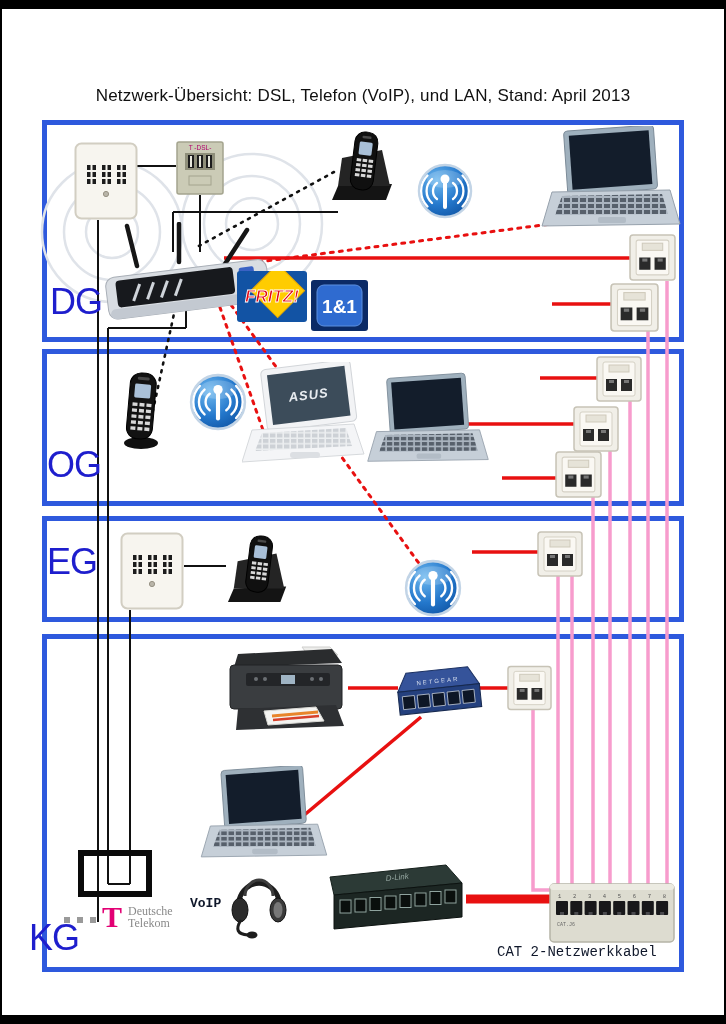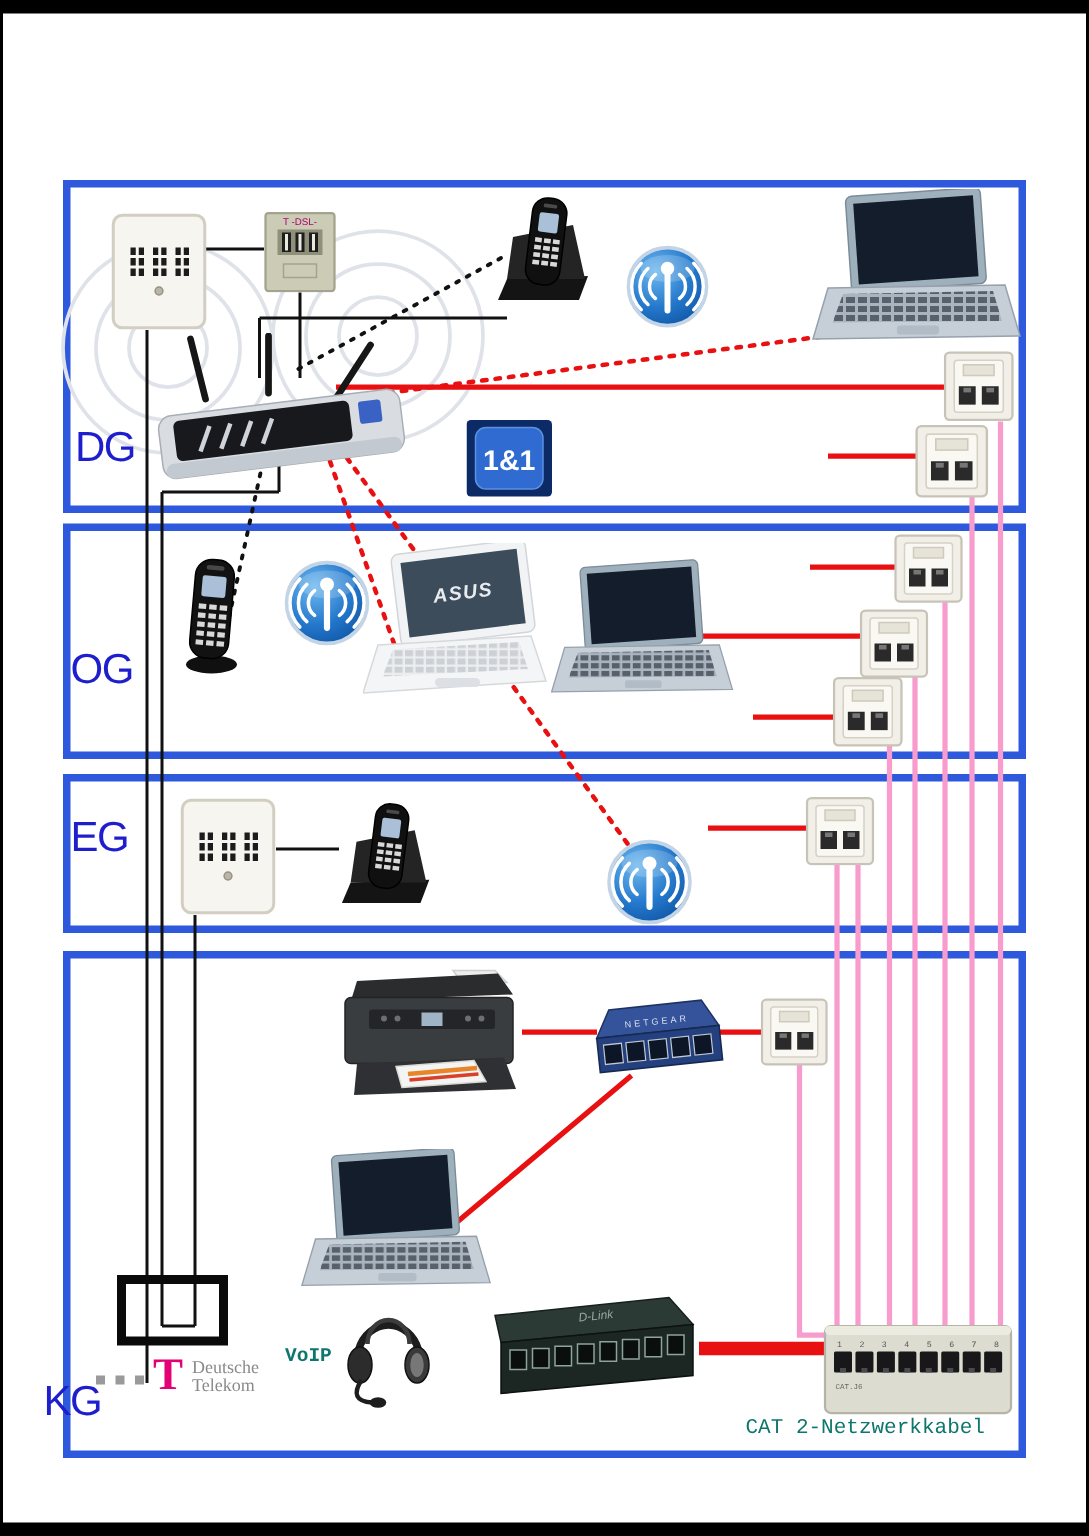--- a/index.html
+++ b/index.html
@@ -4,41 +4,42 @@
 <style>
   html,body{margin:0;padding:0;background:#fff;}
   .page{position:relative;width:726px;height:1024px;background:#fff;overflow:hidden;
         font-family:"Liberation Sans",sans-serif;}
   .abs{position:absolute;}
   .bar{position:absolute;left:0;width:726px;height:9px;background:#000;}
   .edge{position:absolute;top:0;width:2px;height:1024px;background:#000;}
   .title{position:absolute;left:0;top:86px;width:726px;text-align:center;
          font-size:17px;color:#101010;letter-spacing:.2px;}
   .floor{position:absolute;border:5px solid #2e59dd;background:#fff;box-sizing:border-box;}
-  .floor-label{position:absolute;font-size:28px;color:#1e1ecd;letter-spacing:-1px;line-height:1;text-align:right;}
+  .floor-label{position:absolute;font-size:36px;color:#1e1ecd;letter-spacing:-1px;line-height:1;text-align:right;}
   .dev{position:absolute;}
   .dev svg{display:block;width:100%;height:100%;}
-  .caption-mono{position:absolute;font-family:"Liberation Mono",monospace;color:#0f766e;}
+  .caption-mono{position:absolute;font-family:"Liberation Mono",monospace;color:#0f172a;}
   .telekom{position:absolute;display:flex;align-items:flex-start;gap:4px;}
   .tk-dots{display:flex;gap:7px;margin-top:12px;}
   .tk-dots i{width:6px;height:6px;background:#9a9a9a;}
   .tk-t{font-family:"Liberation Serif",serif;font-weight:bold;font-size:30px;line-height:.8;color:#e20074;margin:0 2px;}
   .tk-name{font-family:"Liberation Serif",serif;font-size:12px;line-height:12px;color:#8a8a8a;}
   .apl{position:absolute;border:6px solid #0a0a0a;background:transparent;box-sizing:border-box;}
 </style>
 </head>
 <body>
 
 <div class="page">
 
   <div class="bar" style="top:0"></div>
   <div class="bar" style="top:1015px"></div>
   <div class="edge" style="left:0"></div>
   <div class="edge" style="left:724px"></div>
 
+  <div class="title">Netzwerk-Übersicht: DSL, Telefon (VoIP), und LAN, Stand: April 2013</div>
 
   <div class="floor" style="left:42px;top:120px;width:642px;height:222px"></div>
   <div class="floor" style="left:42px;top:349px;width:642px;height:157px"></div>
   <div class="floor" style="left:42px;top:516px;width:642px;height:106px"></div>
   <div class="floor" style="left:42px;top:634px;width:642px;height:338px"></div>
 
   <svg class="abs" style="left:0;top:0" width="726" height="1024">
 
     <g stroke="#dfe3e9" stroke-width="2.5" fill="none">
       <circle cx="112" cy="232" r="26"></circle>
@@ -93,21 +94,21 @@
       <line x1="572" y1="575" x2="572" y2="886"></line>
       <line x1="593" y1="496" x2="593" y2="886"></line>
       <line x1="610" y1="450" x2="610" y2="886"></line>
       <line x1="630" y1="401" x2="630" y2="886"></line>
       <line x1="648" y1="330" x2="648" y2="886"></line>
       <line x1="667" y1="281" x2="667" y2="886"></line>
     </g>
   </svg>
 
   <div class="floor-label" style="left:50px;top:284px">DG</div>
-  <div class="floor-label" style="left:47px;top:432px">OG</div>
+  <div class="floor-label" style="left:47px;top:447px">OG</div>
   <div class="floor-label" style="left:47px;top:544px">EG</div>
   <div class="floor-label" style="left:29px;top:920px">KG</div>
 
   <div class="dev" style="left:74px;top:142px;width:64px;height:78px">
     <svg viewBox="0 0 64 78">
       <rect x="1.5" y="1.5" width="61" height="75" rx="6" fill="#f7f5ef" stroke="#d2cec2" stroke-width="2"></rect>
       <g fill="#1c1c1c">
         <rect x="13" y="23" width="3.5" height="5"></rect>
           <rect x="18.5" y="23" width="3.5" height="5"></rect>
         <rect x="13" y="30" width="3.5" height="5"></rect>
@@ -229,20 +230,27 @@
             <line x1="60" y1="56" x2="52" y2="72"></line>
           <line x1="74" y1="56" x2="66" y2="72"></line>
             <line x1="88" y1="56" x2="80" y2="72"></line>
         </g>
         <rect x="146" y="52" width="15" height="15" rx="2" fill="#3a62c4"></rect>
         <rect x="14" y="78" width="158" height="10" rx="5" fill="#c3c9d1"></rect>
       </g>
     </svg>
   </div>
 
+  <div class="dev" style="left:237px;top:271px;width:70px;height:51px">
+    <svg viewBox="0 0 70 51">
+      <rect x="0" y="0" width="70" height="51" rx="3" fill="#1253a4"></rect>
+      <rect x="17" y="-2" width="38" height="38" transform="rotate(45 35 24)" fill="#fc0" stroke="#e6a700"></rect>
+      <text x="35" y="31" text-anchor="middle" font-size="17" font-weight="bold" font-style="italic" fill="#e30613" stroke="#fff" stroke-width=".8" font-family="Liberation Sans,sans-serif">FRITZ!</text>
+    </svg>
+  </div>
 
   <div class="dev" style="left:311px;top:271px;width:57px;height:69px">
     <svg viewBox="0 0 57 51">
       <rect x="0" y="0" width="57" height="51" rx="3" fill="#0b2a66"></rect>
       <rect x="6" y="5" width="45" height="41" rx="7" fill="#2f6bd0" stroke="#5d90e0"></rect>
       <text x="28.5" y="33" text-anchor="middle" font-size="19" font-weight="bold" fill="#fff" font-family="Liberation Sans,sans-serif">1&amp;1</text>
     </svg>
   </div>
 
   <div class="dev" style="left:629px;top:234px;width:47px;height:47px">

